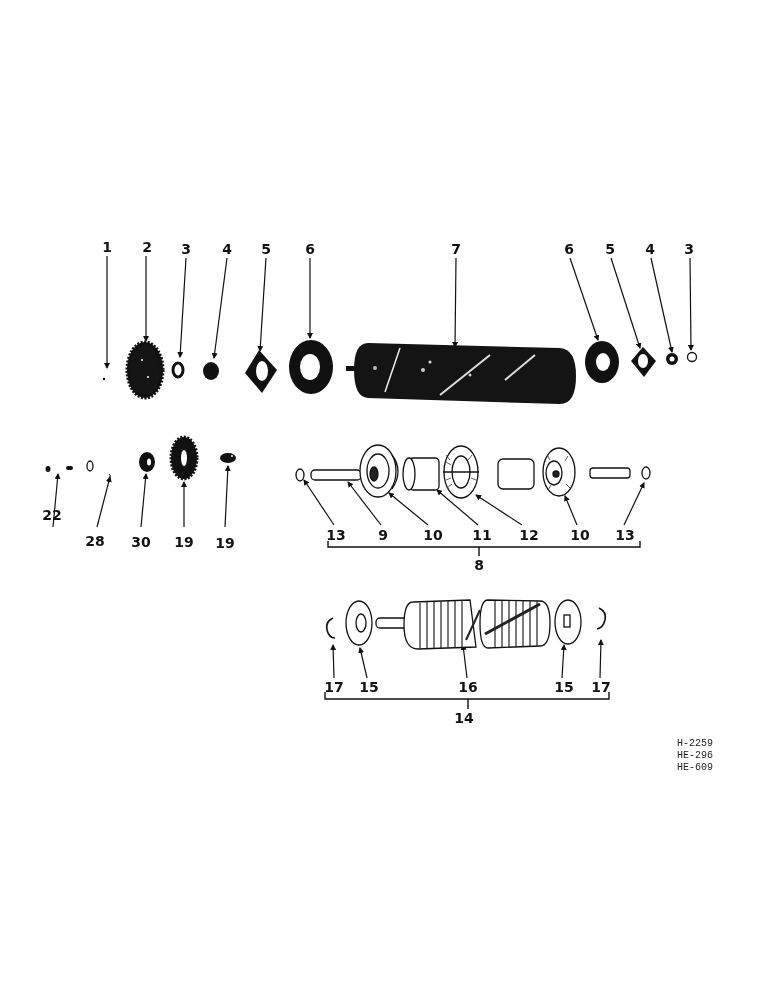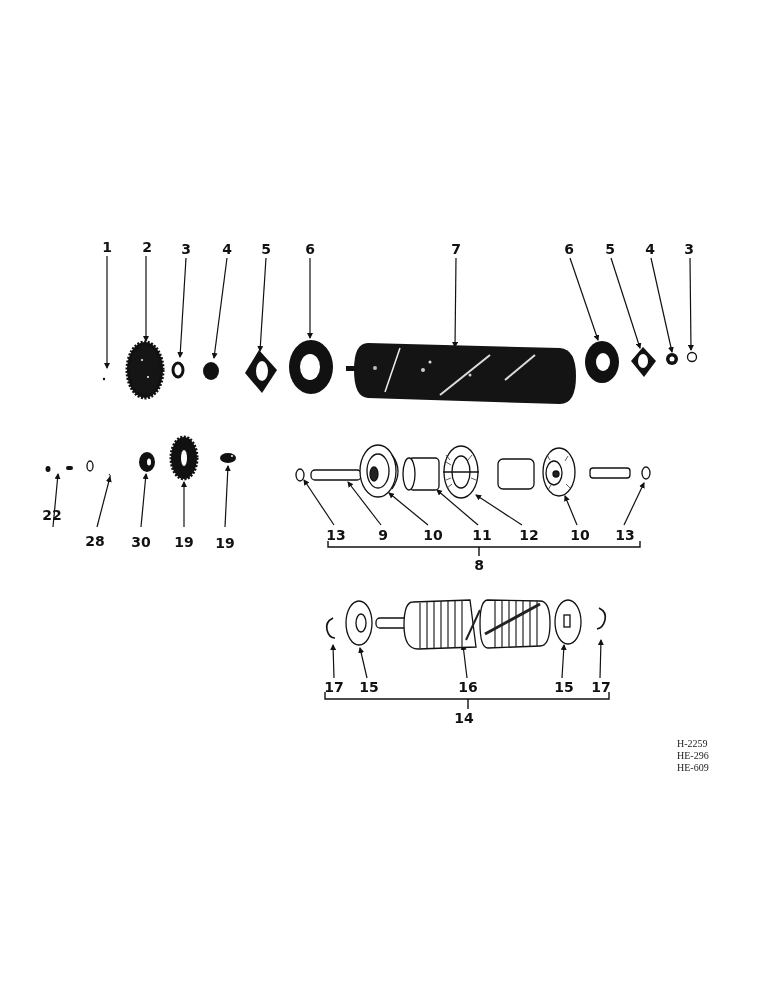--- a/index.html
+++ b/index.html
@@ -1,21 +1,21 @@
 <!DOCTYPE html>
 <html><head>
 <meta charset="utf-8">
 <style>
   html, body { margin:0; padding:0; background:#ffffff; }
   body { width:772px; height:1000px; position:relative; overflow:hidden;
          font-family:"Liberation Sans", sans-serif; }
   .canvas { position:absolute; left:0; top:0; width:772px; height:1000px; }
   .label { position:absolute; font-family:"DejaVu Sans", sans-serif; font-weight:bold;
            font-size:14px; color:#111; transform:translateX(-50%); line-height:1; }
-  .code { position:absolute; font-family:Liberation Serif, serif; font-size:10px;
+  .code { position:absolute; font-family:Liberation Mono, monospace; font-size:10px;
           color:#222; line-height:12px; text-align:left; }
   svg { position:absolute; left:0; top:0; }
 </style>
 </head>
 <body>
 
 <div class="canvas">
 
   <svg width="772" height="1000" viewBox="0 0 772 1000">
     <defs>

